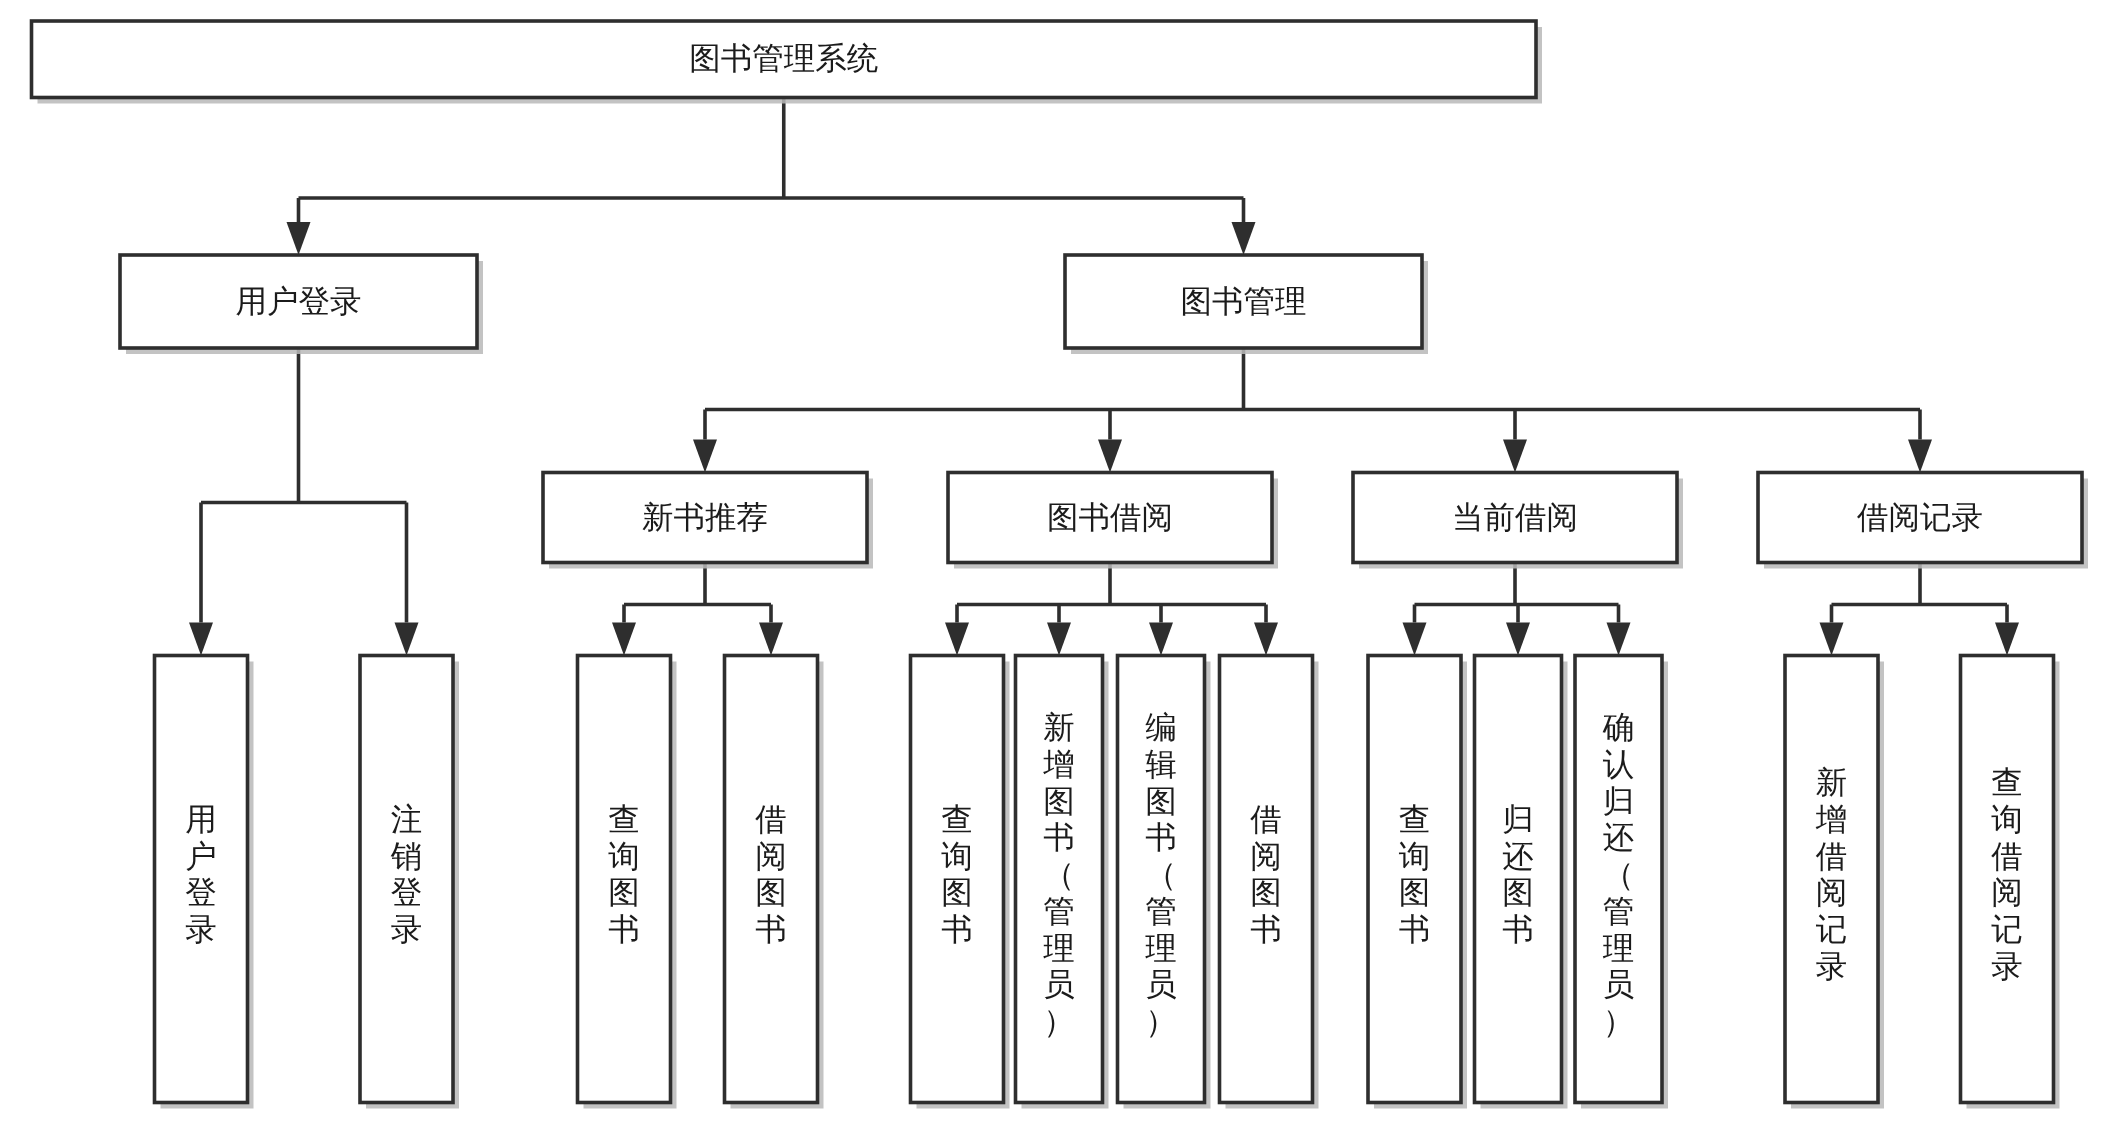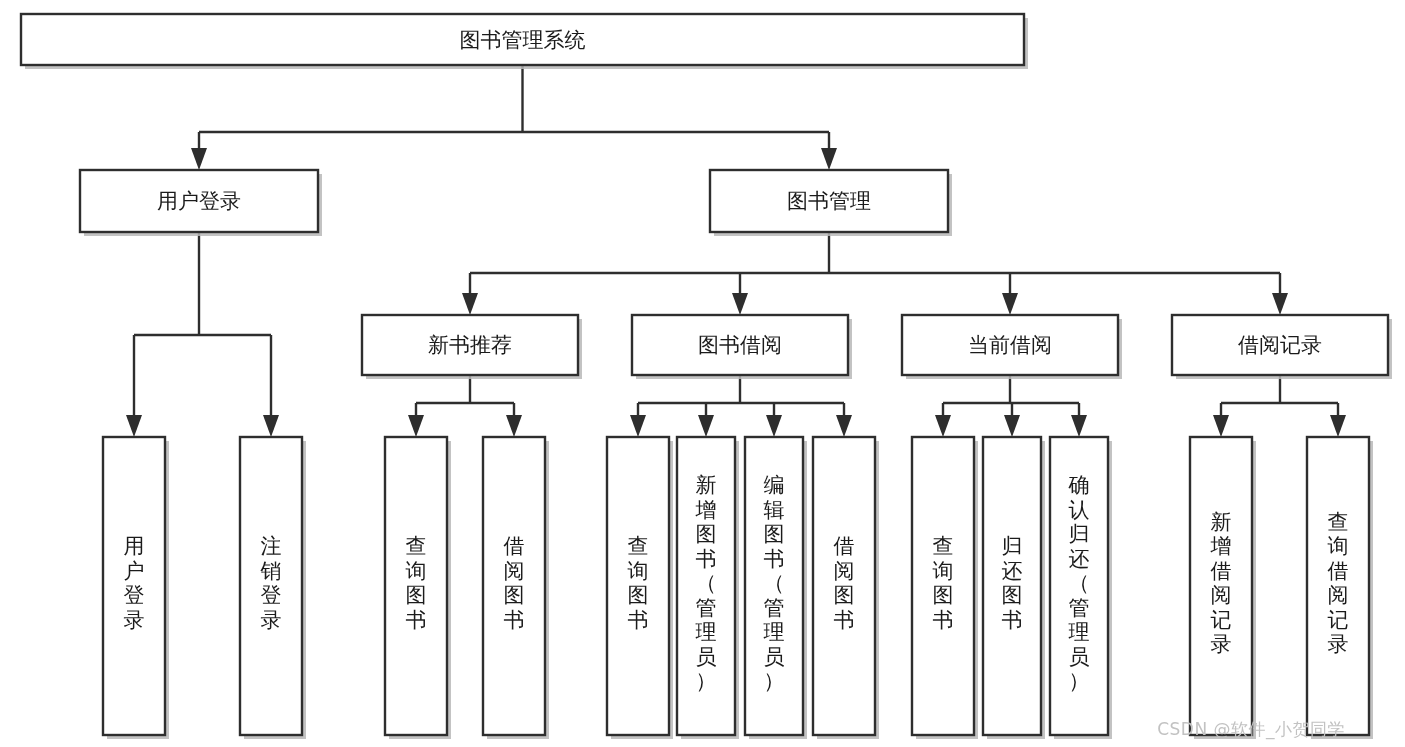--- a/index.html
+++ b/index.html
@@ -294,14 +294,13 @@
           <rect x="1307" y="437" width="62" height="298" class="node-rect"></rect>
           <text x="1338" y="528.75" class="node-label-v">查</text>
           <text x="1338" y="553.25" class="node-label-v">询</text>
           <text x="1338" y="577.75" class="node-label-v">借</text>
           <text x="1338" y="602.25" class="node-label-v">阅</text>
           <text x="1338" y="626.75" class="node-label-v">记</text>
           <text x="1338" y="651.25" class="node-label-v">录</text>
         </g>
       </g>
   </svg>
-  <div class="watermark">CSDN @软件_小贺同学</div>
 </div>
 
 </body></html>

